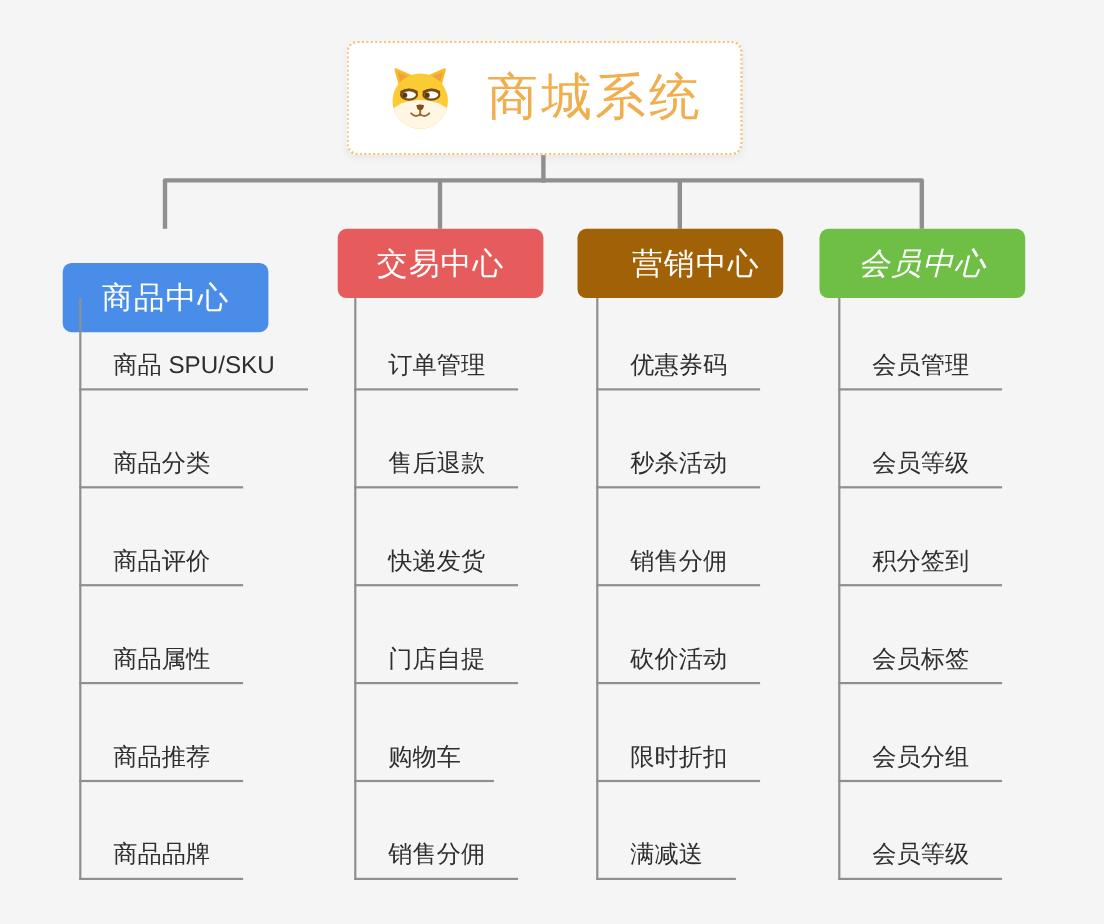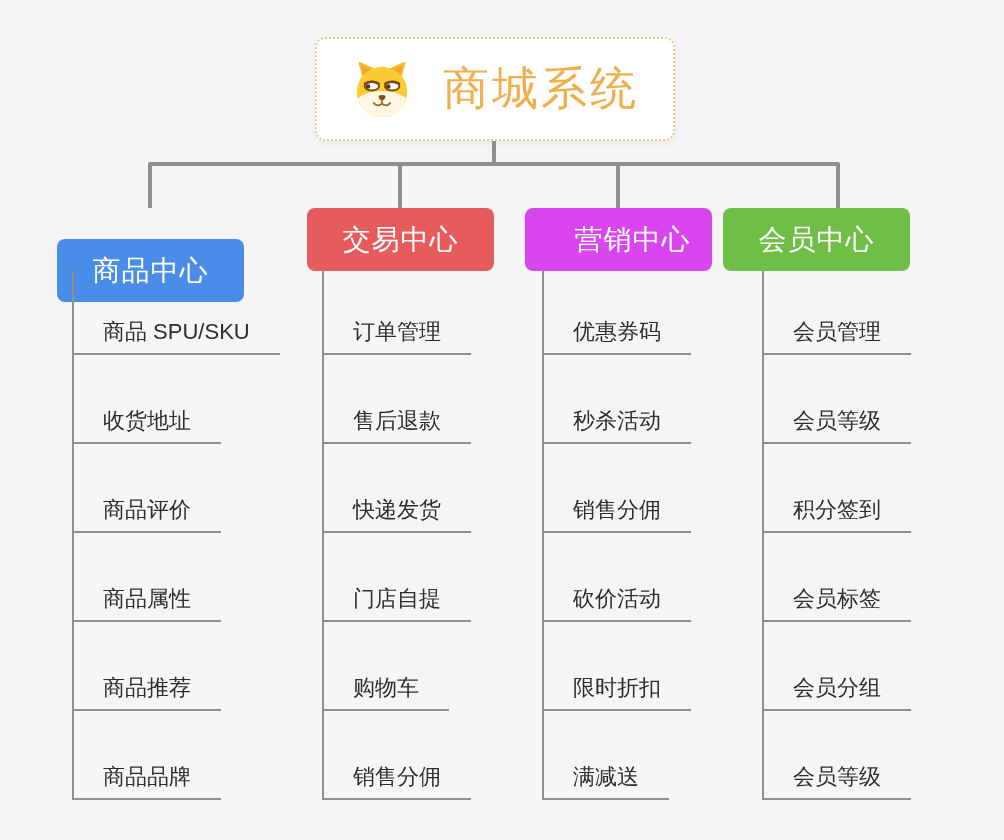--- a/index.html
+++ b/index.html
@@ -47,21 +47,21 @@
     position:absolute;top:208px;height:63px;width:187px;
     border-radius:8px;
     color:#fff;font-size:28px;letter-spacing:1px;
     display:flex;align-items:center;justify-content:center;
     box-sizing:border-box;
     white-space:nowrap;
   }
   .b0{left:57px;background:#4A8DE8;}
   .b1{left:307px;background:#E65C5C;}
   .b2{left:525px;background:#EFA83C;}
-  .b3{left:723px;background:#6FBE45;}
+  .b3{left:745px;background:#6FBE45;font-style:italic;}
 
   
   .col{position:absolute;top:266px;width:274px;}
   .c0{left:72px;}
   .c1{left:322px;}
   .c2{left:542px;}
   .c3{left:762px;}
   .spine{left:0;top:5px;width:2px;height:529px;}
   .item{height:89px;display:flex;align-items:flex-end;}
   .leaf{
@@ -113,30 +113,30 @@
 
   <div class="stem"></div>
   <div class="hline"></div>
   <div class="drop d0"></div>
   <div class="drop d1"></div>
   <div class="drop d2"></div>
   <div class="drop d3"></div>
 
   <div class="branch b0" style="background-color: rgb(74, 141, 232); margin-top: 31px;">商品中心</div>
   <div class="branch b1" style="background-color: rgb(230, 92, 92);">交易中心</div>
-  <div class="branch b2" style="background-color: #d946ef; padding-left: 28px;">营销中心</div>
+  <div class="branch b2" style="background-color: #a16207; padding-left: 28px;">营销中心</div>
   <div class="branch b3" style="background-color: rgb(111, 190, 69);">会员中心</div>
 
   <div class="col c0">
     <div class="spine"></div>
     <div class="item">
         <span class="leaf">商品 SPU/SKU</span>
       </div>
     <div class="item">
-        <span class="leaf">收货地址</span>
+        <span class="leaf">商品分类</span>
       </div>
     <div class="item">
         <span class="leaf">商品评价</span>
       </div>
     <div class="item">
         <span class="leaf">商品属性</span>
       </div>
     <div class="item">
         <span class="leaf">商品推荐</span>
       </div>

